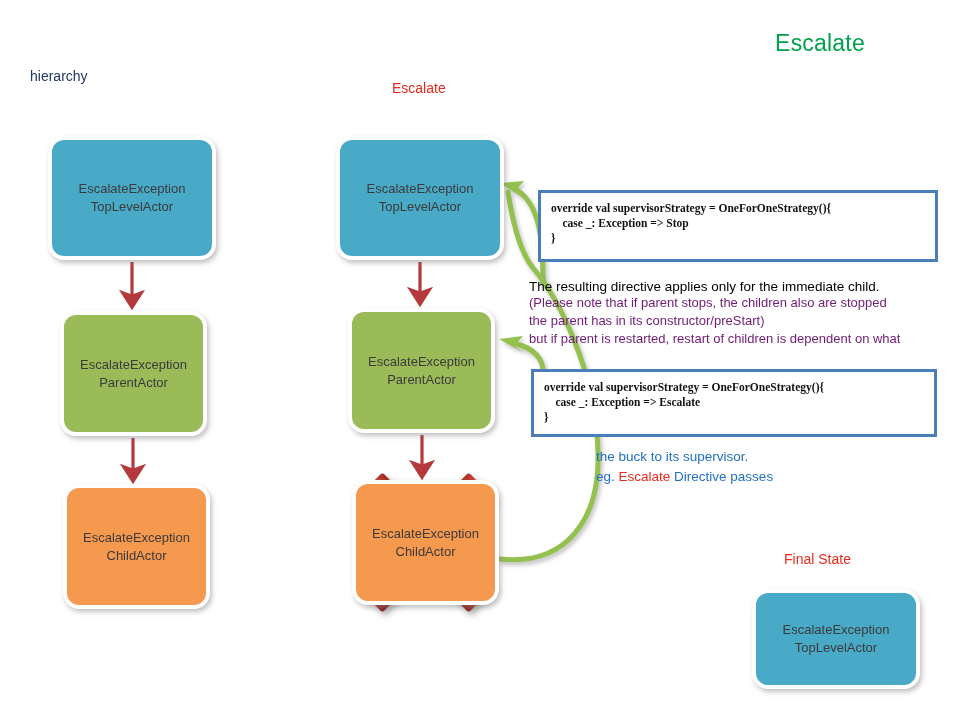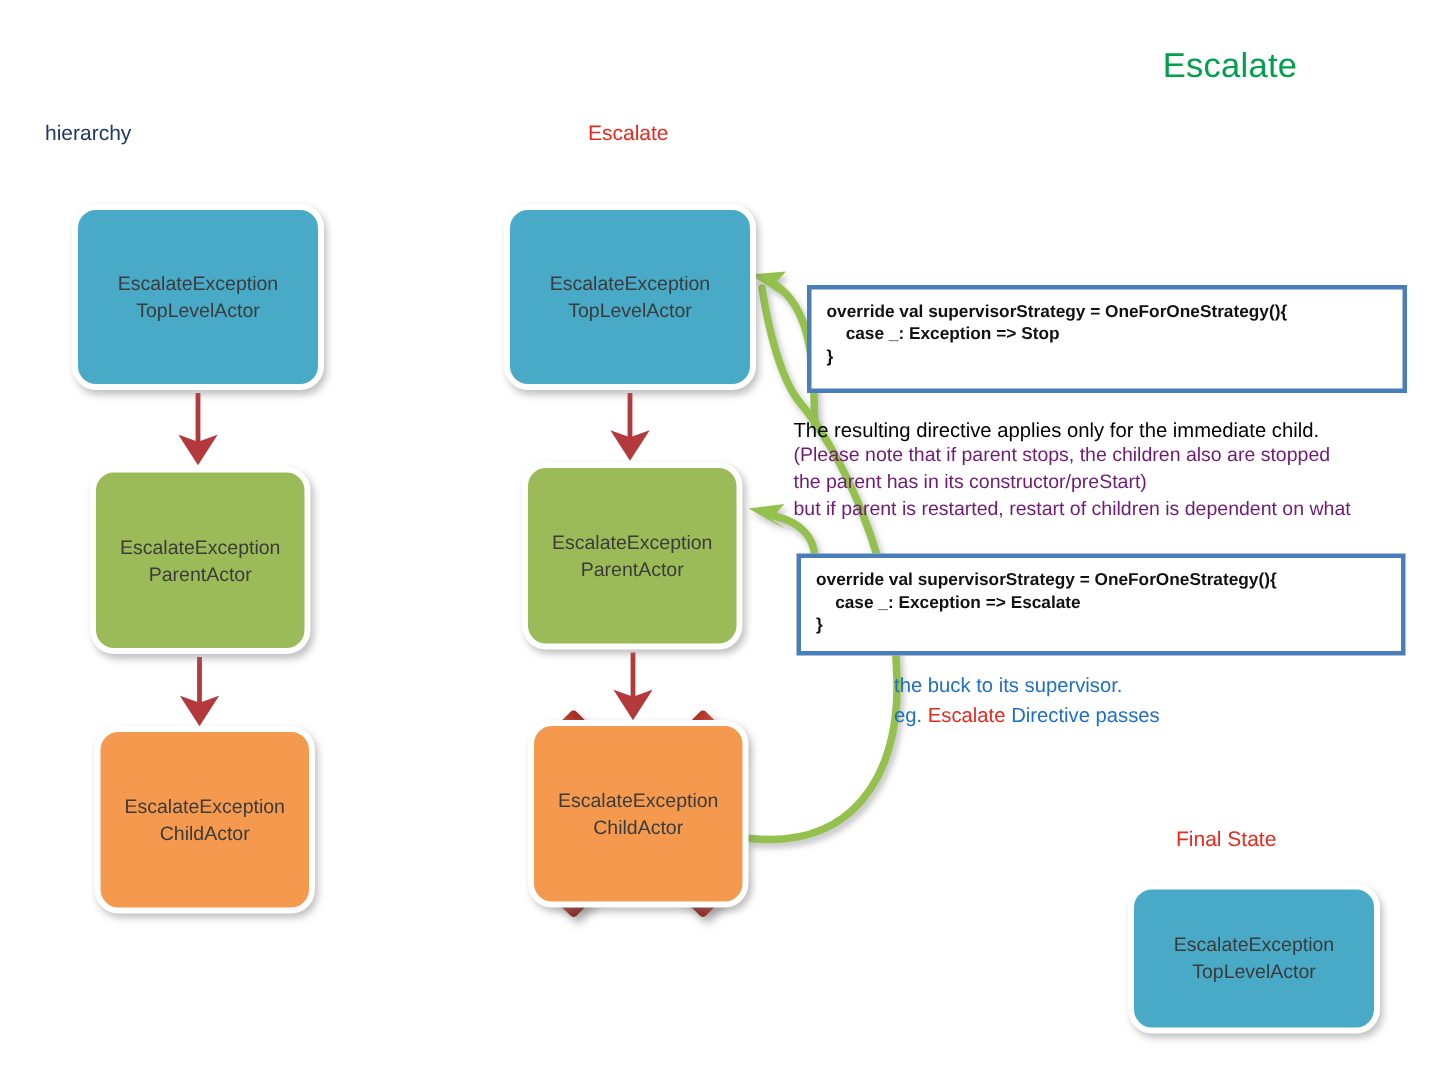--- a/index.html
+++ b/index.html
@@ -32,21 +32,21 @@
     color: #00A14B;
     letter-spacing: .2px;
     white-space: nowrap;
   }
 
   
   .col-label {
     font-size: 14px;
     white-space: nowrap;
   }
-  #label-hierarchy { left: 30px; top: 80px; color: #1F3864; }
+  #label-hierarchy { left: 30px; top: 68px; color: #1F3864; }
   #label-exception { left: 392px; top: 80px; color: #E8291C; }
   #label-final-state { left: 784px; top: 551px; color: #E8291C; font-size: 14px; }
 
   
   .actor-box {
     border-radius: 16px;
     box-sizing: border-box;
     display: flex;
     align-items: center;
     justify-content: center;
@@ -71,21 +71,21 @@
   #box-e-parent { left: 348px; top: 308px; width: 147px; height: 125px; }
   #box-e-child  { left: 352px; top: 480px; width: 147px; height: 125px; }
   
   #box-final    { left: 752px; top: 589px; width: 168px; height: 100px; }
 
   
   .code-box {
     border: 3px solid #4A7EBB;
     background: #ffffff;
     box-sizing: border-box;
-    font-family: Liberation Sans, sans-serif;
+    font-family: Liberation Serif, serif;
     font-weight: bold;
     font-size: 11.5px;
     color: #111111;
     padding: 8px 10px;
     line-height: 1.3;
     white-space: pre;
   }
   #code-stop    { left: 538px; top: 190px; width: 400px; height: 72px; }
   #code-escalate{ left: 531px; top: 369px; width: 406px; height: 68px; }
 

